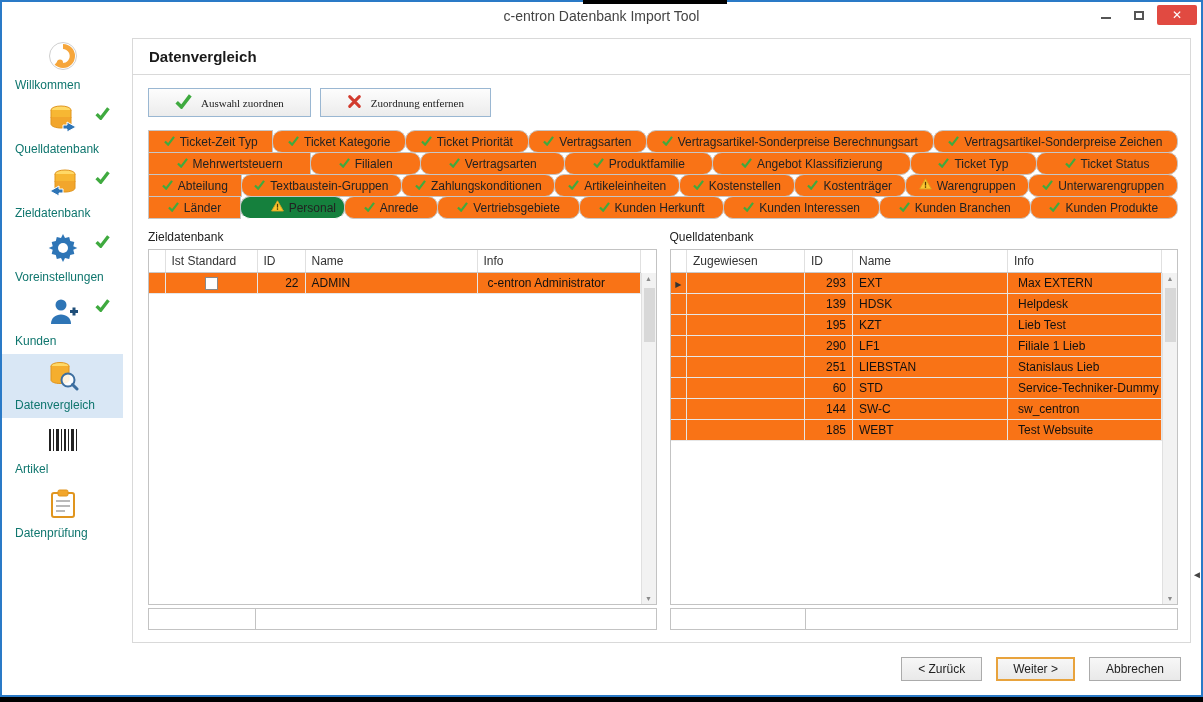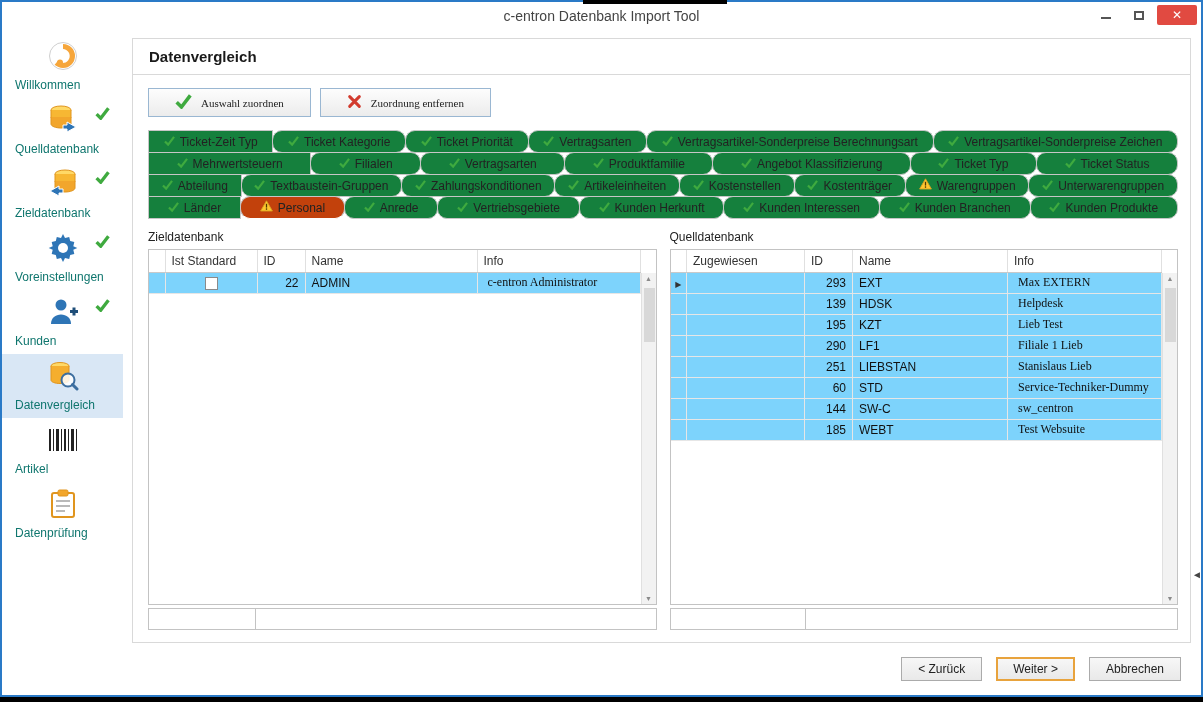--- a/index.html
+++ b/index.html
@@ -25,33 +25,33 @@
   .main{flex:1;display:flex;flex-direction:column;padding:9px 10px 0 9px;min-width:0;}
   .content-box{flex:1;border:1px solid #d9d9d9;display:flex;flex-direction:column;min-height:0;}
   .page-title{font-size:15px;font-weight:bold;color:#1a1a1a;padding:9px 16px;}
   .divider{height:1px;background:#d9d9d9;flex:none;}
   .content-inner{flex:1;padding:13px 12px 12px 15px;display:flex;flex-direction:column;min-height:0;}
   .toolbar{display:flex;gap:9px;margin-bottom:13px;flex:none;}
   .tool-btn{display:inline-flex;align-items:center;gap:9px;font-size:11px;color:#222;padding:5px 26px;border:1px solid #9ab7d2;background:linear-gradient(#fdfdfd,#ececec);font-family:Liberation Serif, serif;cursor:pointer;}
   .tabs{margin-bottom:11px;flex:none;}
   .tab-row{display:flex;}
   .tab-row + .tab-row{margin-top:-1px;}
-  .tab{flex:1 1 auto;display:flex;align-items:center;justify-content:center;gap:5px;height:23px;padding:0 8px;border:1px solid #c6c6c6;background:#15803d;font-size:12px;color:#222;cursor:pointer;white-space:nowrap;position:relative;}
+  .tab{flex:1 1 auto;display:flex;align-items:center;justify-content:center;gap:5px;height:23px;padding:0 8px;border:1px solid #c6c6c6;background:#f97316;font-size:12px;color:#222;cursor:pointer;white-space:nowrap;position:relative;}
   .tab + .tab{margin-left:-1px;border-radius:10px;}
-  .tab.selected{background:#c2410c;border-bottom-color:#fff;z-index:2;}
+  .tab.selected{background:#15803d;border-bottom-color:#fff;z-index:2;justify-content:flex-end;}
   .panels{display:flex;gap:13px;flex:1;min-height:0;}
   .panel{flex:1;display:flex;flex-direction:column;min-width:0;}
   .panel-title{font-size:12px;color:#222;margin-bottom:5px;flex:none;}
   .grid{position:relative;flex:1;border:1px solid #c3c3c3;background:#fff;overflow:hidden;}
   .grid table{border-collapse:collapse;table-layout:fixed;width:calc(100% - 15px);}
   .grid th{font-weight:normal;text-align:left;font-size:12px;color:#333;height:22px;padding:0 6px;border-right:1px solid #e0e0e0;border-bottom:1px solid #c9c9c9;background:#fff;overflow:hidden;white-space:nowrap;}
-  .grid td{font-size:12px;color:#111;height:21px;padding:0 6px;border-right:1px solid #e6e6e6;border-bottom:1px solid #e6e6e6;overflow:hidden;white-space:nowrap;background:#7dd3fc;}
+  .grid td{font-size:12px;color:#111;height:21px;padding:0 6px;border-right:1px solid #e6e6e6;border-bottom:1px solid #e6e6e6;overflow:hidden;white-space:nowrap;background:#f97316;}
   .grid td.ind,.grid th.ind{padding:0;text-align:center;}
   .grid td.num{text-align:right;}
-  .grid td.info{padding-left:10px;font-family:Liberation Serif, serif;}
+  .grid td.info{padding-left:10px;}
   .rowmark{font-size:8px;color:#333;}
   .checkbox{display:inline-block;width:13px;height:13px;border:1px solid #8a8a8a;background:#fff;vertical-align:middle;}
   td.cellc{text-align:center;}
   .vscroll{position:absolute;top:23px;right:0;bottom:0;width:15px;background:#f2f2f2;border-left:1px solid #e0e0e0;display:flex;flex-direction:column;align-items:center;justify-content:space-between;padding:2px 0;}
   .sarrow{font-size:7px;color:#8a8a8a;line-height:1;}
   .sthumb{position:absolute;top:15px;left:2px;width:11px;height:54px;background:#d8d8d8;}
   .grid-footer{display:flex;margin-top:3px;flex:none;}
   .gf-cell{height:22px;border:1px solid #c3c3c3;background:#fff;}
   .gf-cell.wide{flex:1;margin-left:-1px;}
   #target-panel .gf-cell.small{width:108px;}

